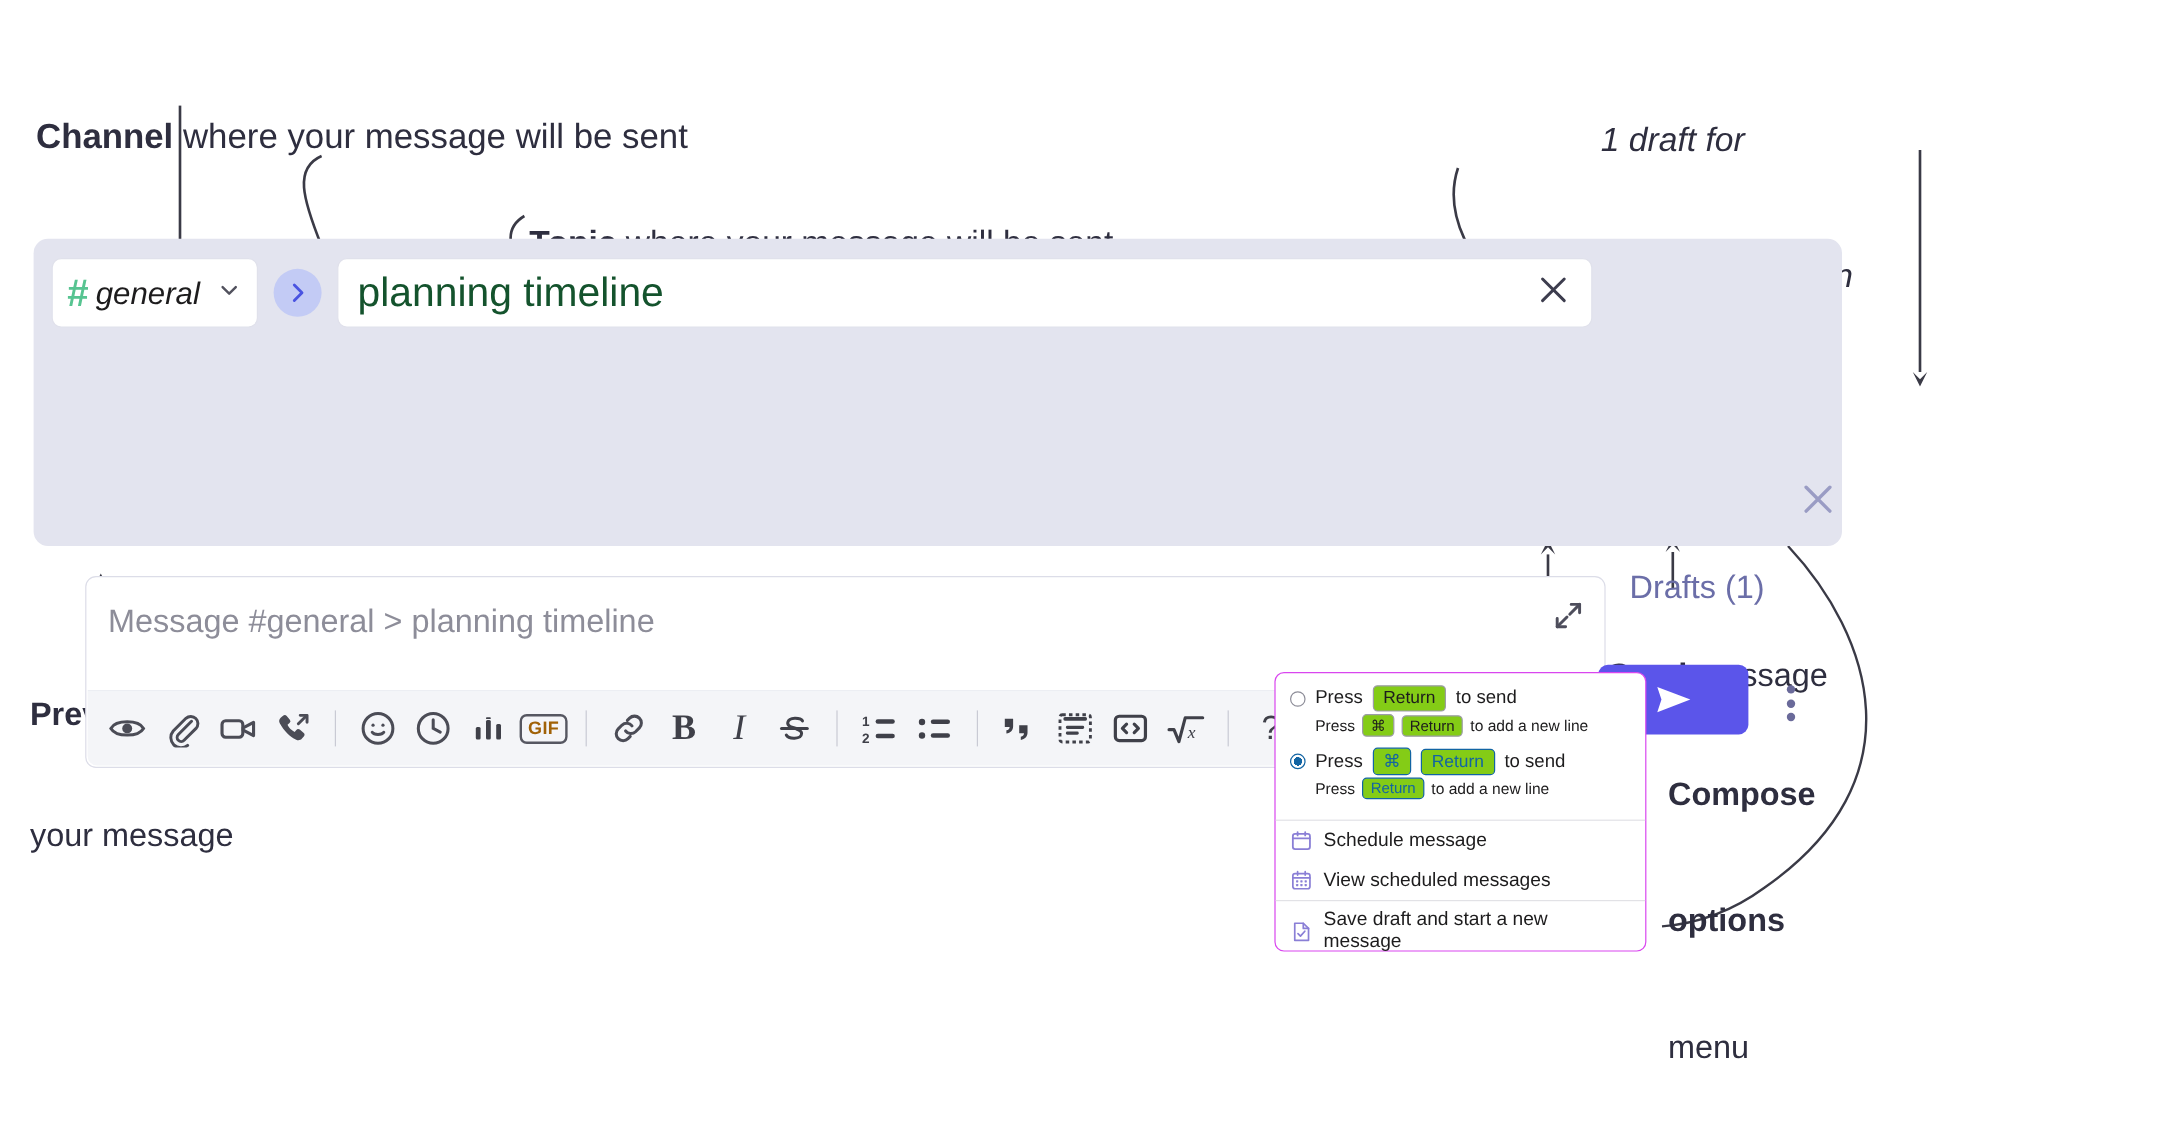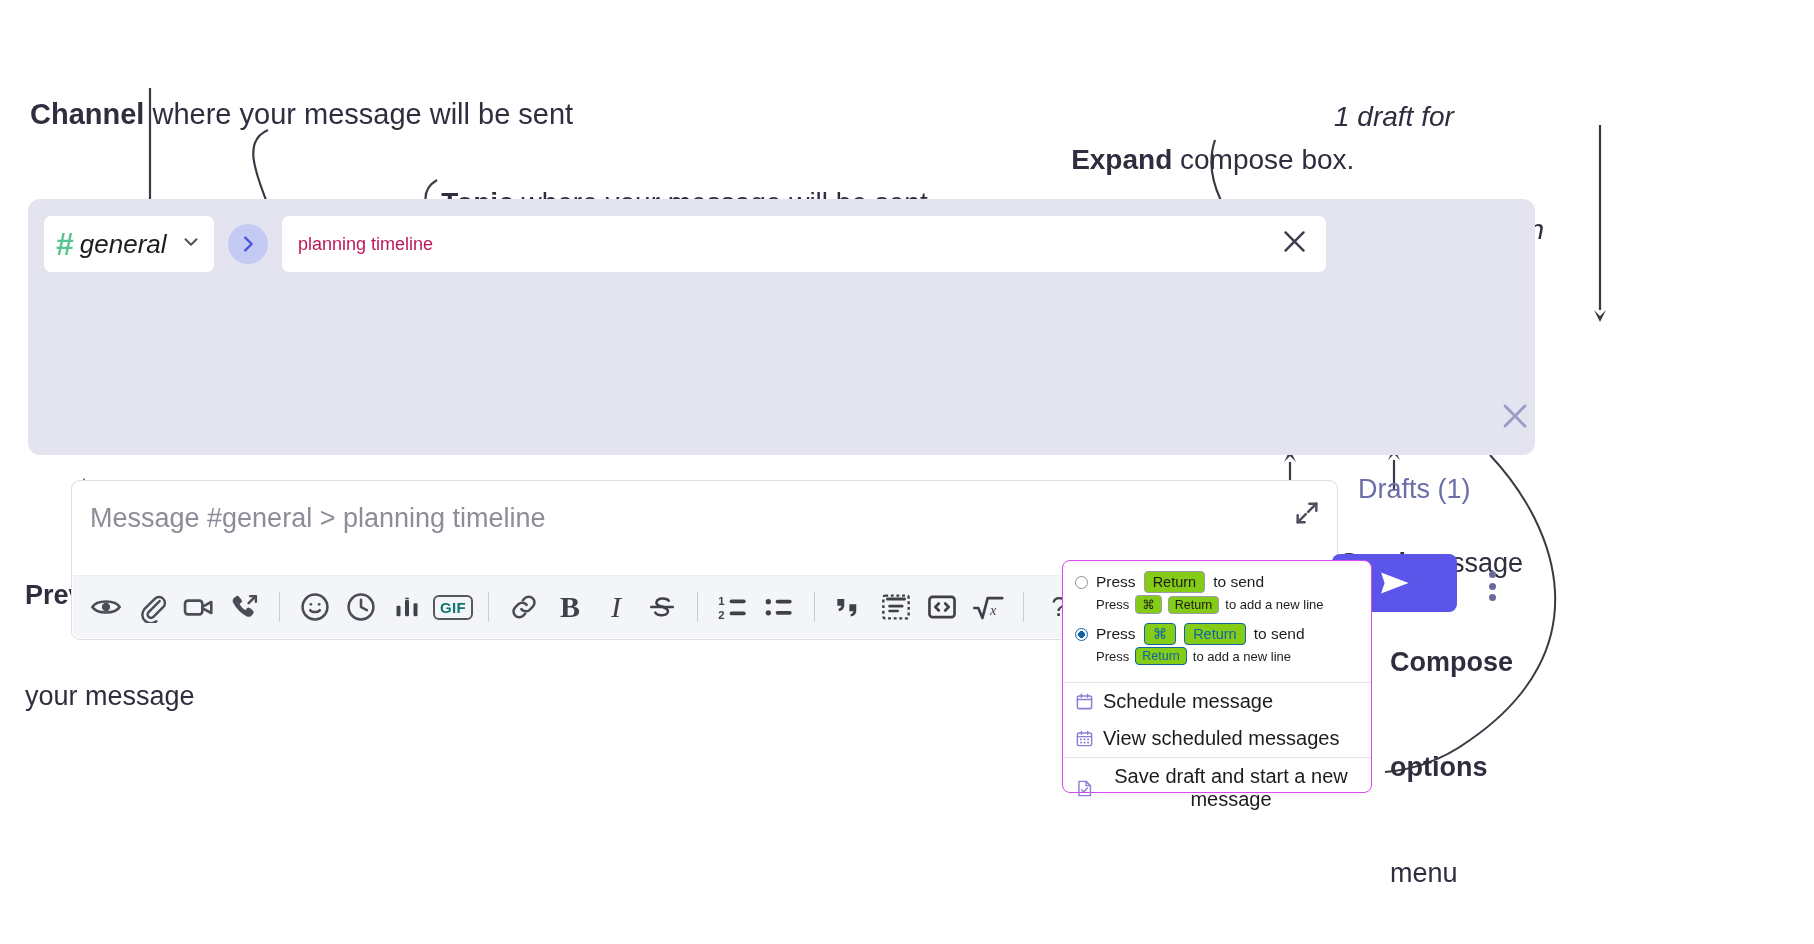--- a/index.html
+++ b/index.html
@@ -55,42 +55,42 @@
   .go-btn{
     width:40px;height:40px;border-radius:50%;background:#c3cbf5;
     display:flex;align-items:center;justify-content:center;margin:0 13px;
     color:#4a54e1;font-size:23px;font-weight:bold;
   }
 
   .topic-field{
     width:1046px;height:58px;background:#ffffff;border:1px solid #e0e1eb;border-radius:8px;
     display:flex;align-items:center;padding:0 16px;box-sizing:border-box;
   }
-  .topic-text{font-size:18px;color:#be185d;}
+  .topic-text{font-size:34px;color:#14532d;}
   .topic-x{margin-left:auto;color:#3d3d4e;font-size:31px;line-height:1;}
 
   .editor{
     position:absolute;left:43px;top:281px;width:1267px;height:160px;
     background:#ffffff;border:1px solid #dcdde8;border-radius:9px;box-sizing:border-box;
   }
   .placeholder{position:absolute;left:18px;top:22px;font-size:27px;color:#8d8d99;}
   .expand-ico{position:absolute;right:16px;top:18px;width:28px;height:28px;color:#4e4e5c;}
 
   .toolbar{
     position:absolute;left:1px;bottom:1px;width:1265px;height:62px;
     background:#f4f5f8;border-top:1px solid #eceef3;border-radius:0 0 8px 8px;
     display:flex;align-items:center;
   }
   .tb{width:46px;height:46px;display:flex;align-items:center;justify-content:center;color:#565761;}
   .tb svg{display:block;}
   .tb.sp{margin-left:10px;}
   .sep{width:1px;height:30px;background:#c9cad4;margin:0 12px;}
   .gifbox{
     border:2.5px solid #565761;border-radius:6px;font-size:15px;font-weight:bold;
-    letter-spacing:.3px;padding:2px 5px;color:#0f766e;
+    letter-spacing:.3px;padding:2px 5px;color:#a16207;
   }
   .glyph{font-size:30px;color:#3f4049;line-height:1;}
   .glyph.b{font-weight:bold;font-family:"Liberation Serif",serif;}
   .glyph.i{font-style:italic;font-family:"Liberation Serif",serif;}
   .glyph.help{font-size:28px;}
 
   .send-btn{
     position:absolute;left:1304px;top:355px;width:125px;height:58px;background:#5b55ea;
     border-radius:8px;display:flex;align-items:center;justify-content:center;
   }
@@ -113,21 +113,21 @@
   .opt{display:flex;align-items:center;gap:8px;margin-bottom:2px;}
   .radio{width:13px;height:13px;border-radius:50%;border:1.5px solid #8d8d98;box-sizing:border-box;flex:0 0 auto;}
   .radio.on{border-color:#1264a3;background:
      radial-gradient(circle at center,#1264a3 0 45%,#ffffff 46% 100%);}
   .opt-txt{font-size:15.5px;}
   .sub{display:flex;align-items:center;gap:6px;margin:2px 0 9px 21px;font-size:13px;color:#1d1c1d;}
   .key{border:1px solid #9c9ca6;border-radius:4px;padding:1px 6px;font-size:12.5px;background:#84cc16;display:inline-block;}
   .key.big{font-size:14.5px;padding:2px 8px;}
   .key.blue{border-color:#1264a3;color:#1264a3;}
   .divider{height:1px;background:#e2e2e6;}
-  .mrow{display:flex;align-items:center;gap:9px;padding:7px 12px;font-size:20px;text-align:center;}
+  .mrow{display:flex;align-items:center;gap:9px;padding:7px 12px;font-size:16px;}
   .mico{width:19px;height:19px;color:#8a7fd6;flex:0 0 auto;}
   .mico svg{display:block;}
 
   
   .lines{position:absolute;left:0;top:0;width:1814px;height:944px;pointer-events:none;}
 </style>
 </head>
 <body>
 
 <div class="stage">
@@ -170,23 +170,20 @@
   <div class="anno a-channel">
     <div><b>Channel</b><span> where your message will be sent</span></div>
     <div class="l2">Click to change channel or switch to a DM.</div>
   </div>
 
 
   <div class="anno a-topic">
     <b>Topic</b><span> where your message will be sent</span>
   </div>
 
-  <div class="anno a-expand">
-    <b>Expand</b><span> compose box.</span>
-  </div>
 
   <div class="anno a-drafts">
     <div class="l2">1 draft for</div>
     <div class="l3">this conversation</div>
   </div>
 
   <div class="anno a-preview">
     <div><b>Preview</b></div>
     <div>your message</div>
   </div>

